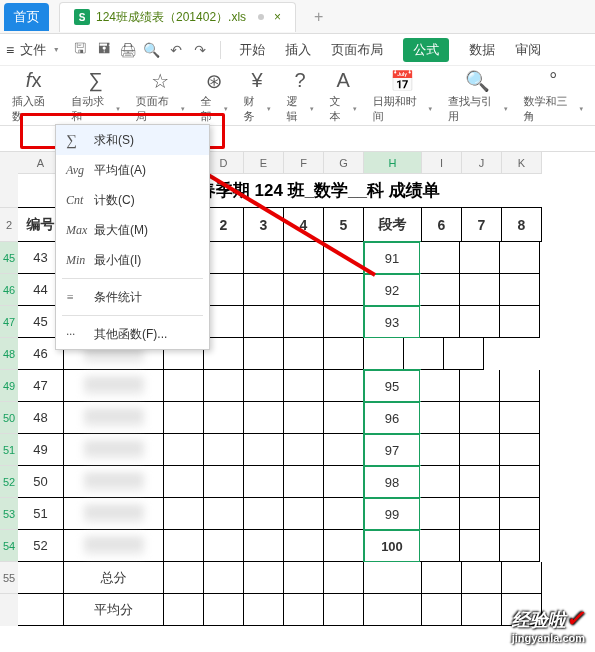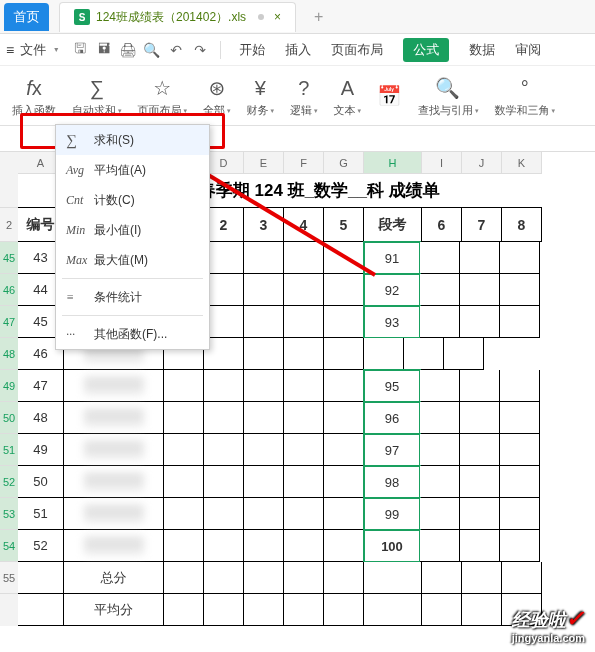--- a/index.html
+++ b/index.html
@@ -132,20 +132,24 @@
   </div>
   <div class="rib-btn">
     <div class="ico">A</div>
     <div class="lbl">
         <span>文本</span>
         <span class="dd">▾</span>
       </div>
   </div>
   <div class="rib-btn">
     <div class="ico">📅</div>
+    <div class="lbl">
+        <span>日期和时间</span>
+        <span class="dd">▾</span>
+      </div>
   </div>
   <div class="rib-btn">
     <div class="ico">🔍</div>
     <div class="lbl">
         <span>查找与引用</span>
         <span class="dd">▾</span>
       </div>
   </div>
   <div class="rib-btn">
     <div class="ico">°</div>
@@ -183,26 +187,26 @@
     </div>
   <div class="menu-row">
       <span class="mi">Avg</span>
       <span>平均值(A)</span>
     </div>
   <div class="menu-row">
       <span class="mi">Cnt</span>
       <span>计数(C)</span>
     </div>
   <div class="menu-row">
+      <span class="mi">Max</span>
+      <span>最大值(M)</span>
+    </div>
+  <div class="menu-row">
       <span class="mi">Min</span>
       <span>最小值(I)</span>
-    </div>
-  <div class="menu-row">
-      <span class="mi">Max</span>
-      <span>最大值(M)</span>
     </div>
   <div class="menu-sep"></div>
   <div class="menu-row">
       <span class="mi">≡</span>
       <span>条件统计</span>
     </div>
   <div class="menu-sep"></div>
   <div class="menu-row">
       <span class="mi">···</span>
       <span>其他函数(F)...</span>

